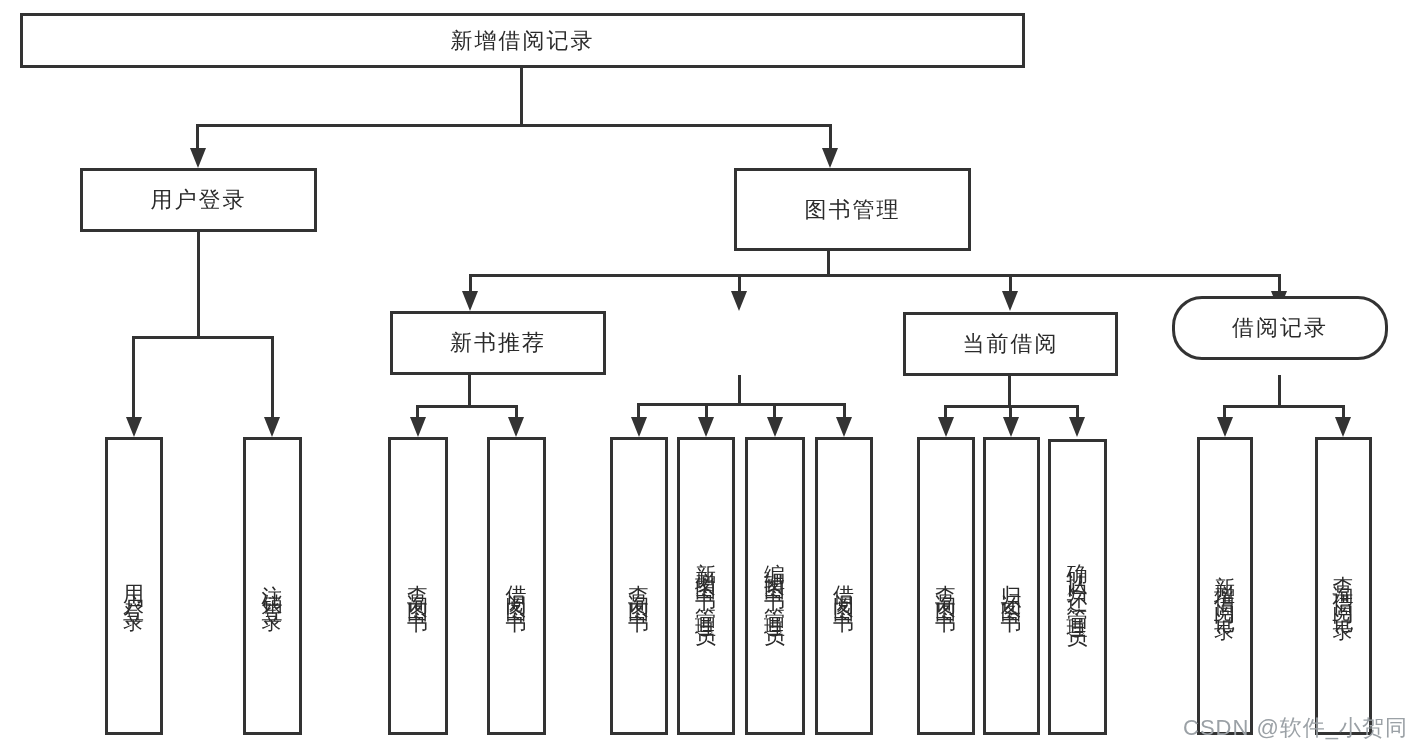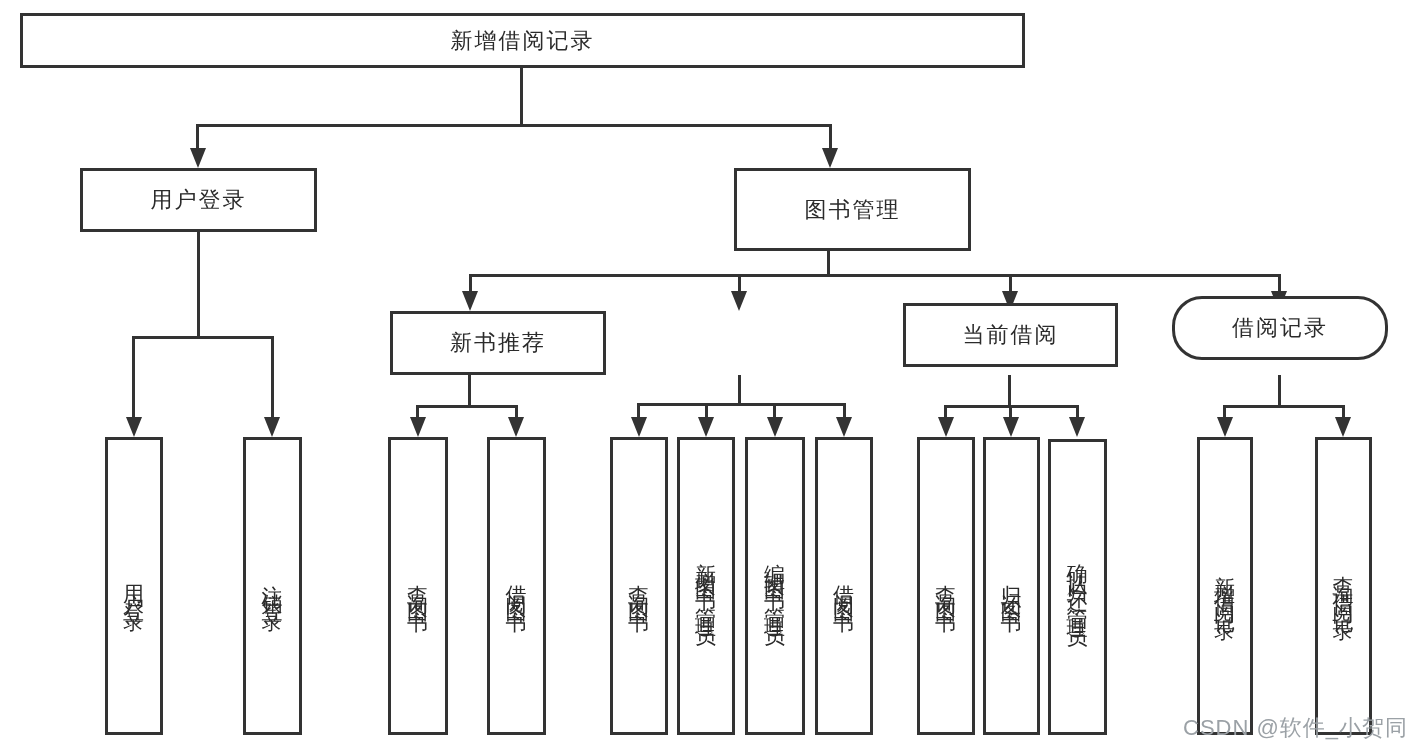--- a/index.html
+++ b/index.html
@@ -116,21 +116,21 @@
   <div class="line" style="left:738px; top:274px; width:3px; height:21px;"></div>
   <div class="arr" style="left:731px; top:291px;"></div>
   <div class="line" style="left:1009px; top:274px; width:3px; height:21px;"></div>
   <div class="arr" style="left:1002px; top:291px;"></div>
   <div class="line" style="left:1278px; top:274px; width:3px; height:21px;"></div>
   <div class="arr" style="left:1271px; top:291px;"></div>
 
   <div class="hbox" style="left:362px; top:311px; width:216px; height:64px;margin-left:28px;">
     <span>新书推荐</span>
   </div>
-  <div class="hbox" style="left:903px; top:303px; width:215px; height:64px;font-family:Liberation Mono, monospace;">
+  <div class="hbox" style="left:903px; top:312px; width:215px; height:64px;font-family:Liberation Mono, monospace;">
     <span>当前借阅</span>
   </div>
   <div class="hbox" style="left:1172px; top:296px; width:216px; height:64px;border-radius:30px;">
     <span>借阅记录</span>
   </div>
 
   <div class="line" style="left:468px; top:375px; width:3px; height:33px;"></div>
   <div class="line" style="left:416px; top:405px; width:102px; height:3px;"></div>
   <div class="line" style="left:416px; top:405px; width:3px; height:16px;"></div>
   <div class="arr" style="left:410px; top:417px;"></div>

